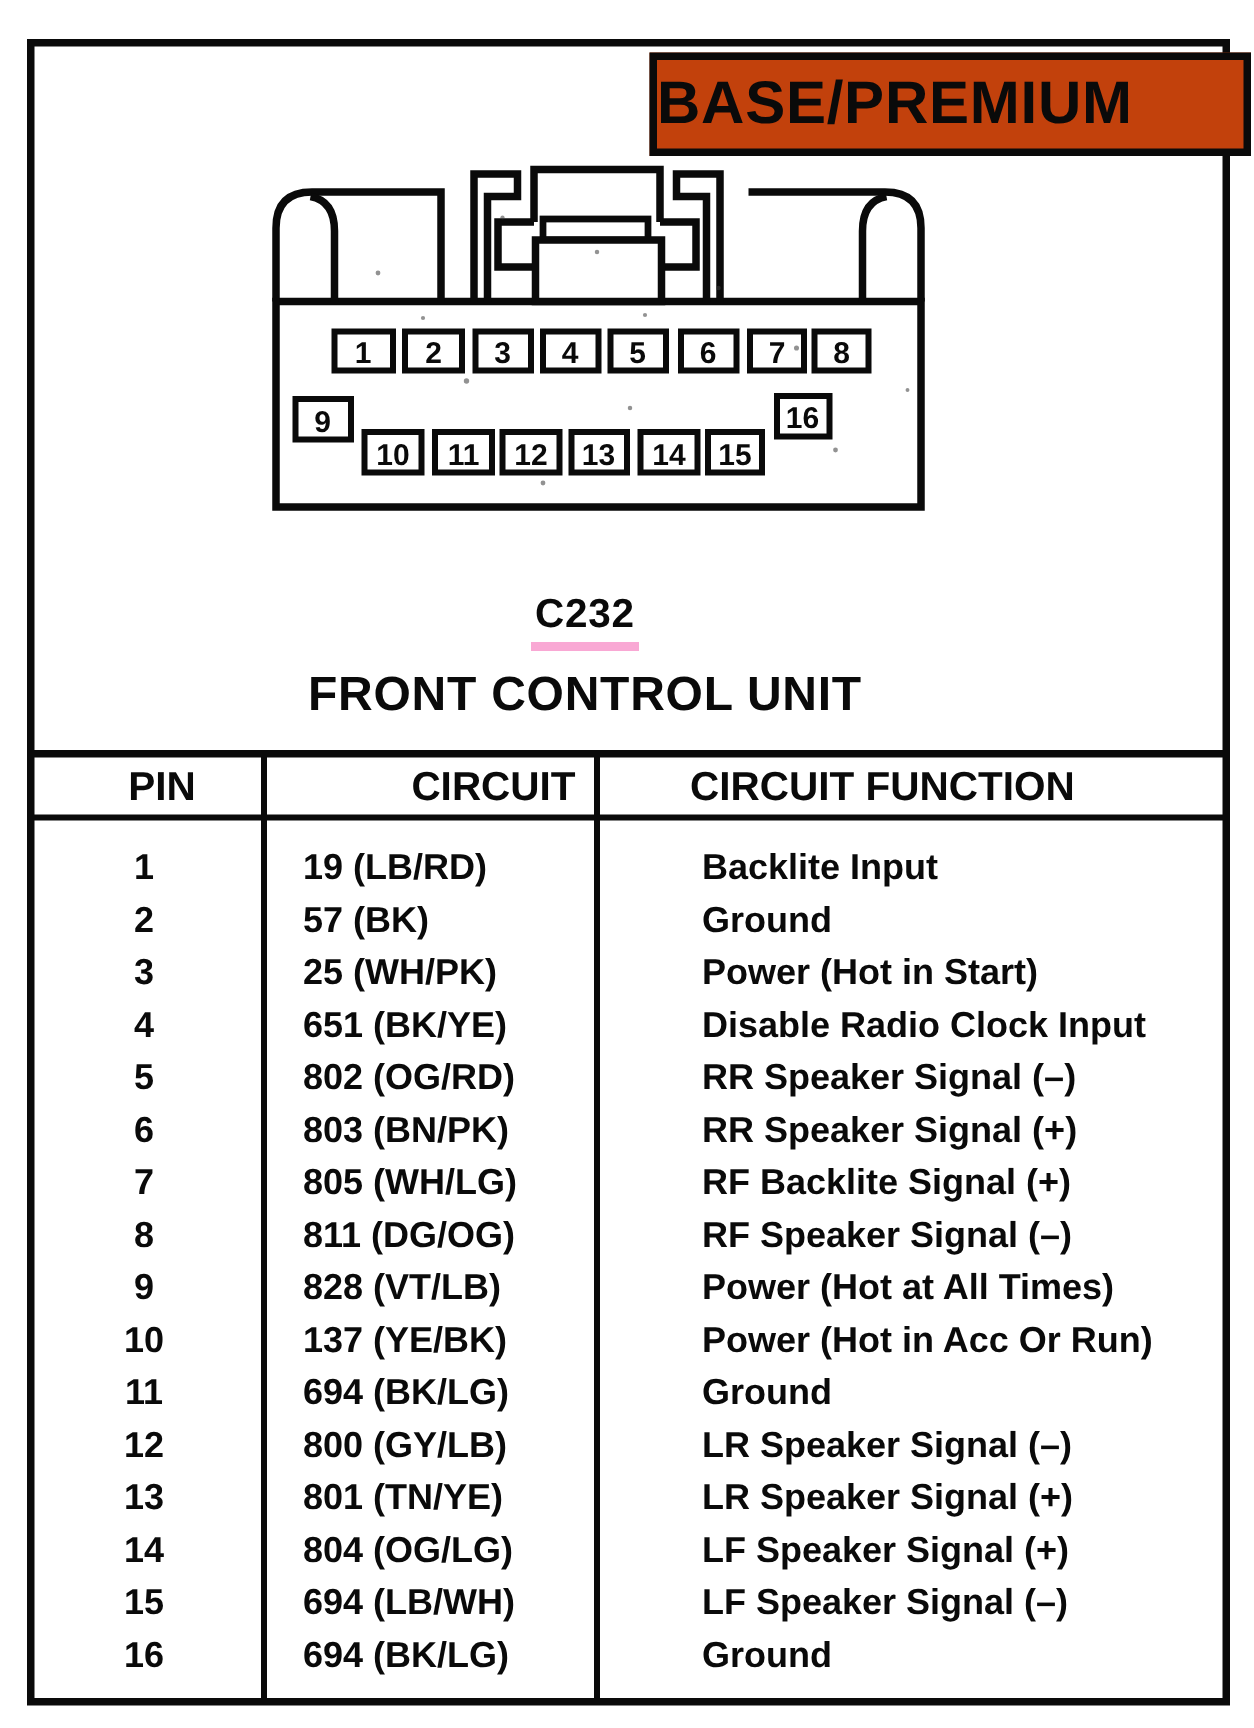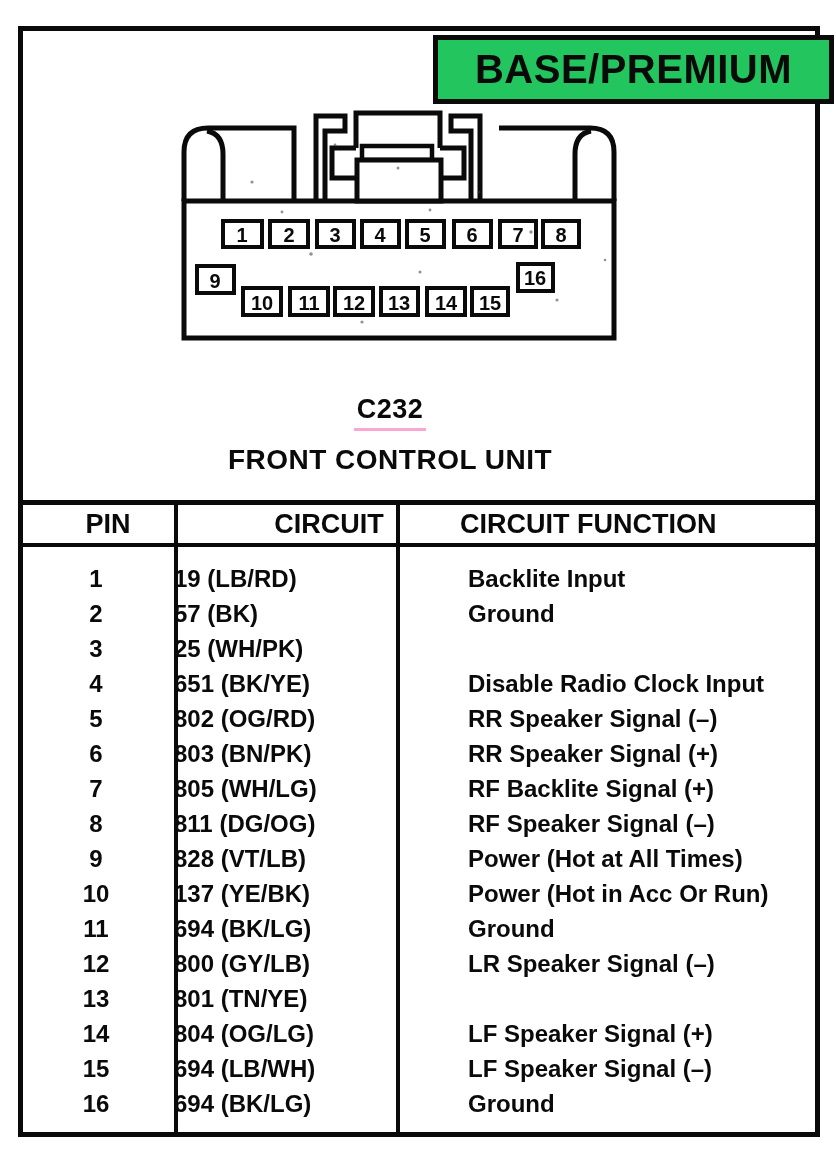--- a/index.html
+++ b/index.html
@@ -11,37 +11,37 @@
     color:#0a0a0a;
     overflow:hidden;
   }
   .outer-border{
     position:absolute;left:18px;top:26px;width:802px;height:1111px;
     border:5px solid #0a0a0a;box-sizing:border-box;
   }
   .variant-box{
     position:absolute;left:433px;top:35px;width:401px;height:69px;
     border:5px solid #0a0a0a;box-sizing:border-box;
-    display:flex;align-items:center;justify-content:center;
-    background:#22c55e;
+    display:flex;align-items:center;
+    background:#c2410c;
   }
   .variant-box span{
     font-size:40px;font-weight:bold;letter-spacing:0.5px;white-space:nowrap;
   }
   .connector-svg{position:absolute;left:175px;top:100px;}
   .c232-wrap{
     position:absolute;left:180px;top:394px;width:420px;text-align:center;
   }
   .c232-wrap span{
     display:inline-block;font-size:27px;font-weight:bold;
-    border-bottom:3px solid #f9a8d4;padding:0 3px 3px 3px;letter-spacing:0.5px;
+    border-bottom:6px solid #f9a8d4;padding:0 3px 3px 3px;letter-spacing:0.5px;
   }
   .unit-title{
     position:absolute;left:180px;top:444px;width:420px;text-align:center;
-    font-size:28px;font-weight:bold;letter-spacing:0.5px;
+    font-size:32px;font-weight:bold;letter-spacing:0.5px;
   }
   .tbl-header{
     position:absolute;left:18px;top:500px;width:802px;height:47px;
     border-top:5px solid #0a0a0a;border-bottom:4px solid #0a0a0a;
     box-sizing:border-box;display:flex;align-items:center;
     font-size:27px;font-weight:bold;
   }
   .tbl-header .h-pin{width:180px;text-align:center;}
   .tbl-header .h-circuit{width:262px;text-align:center;}
   .tbl-header .h-function{flex:1;text-align:left;}
@@ -52,21 +52,21 @@
   .col-line.c2{left:396px;}
   .tbl-body{
     position:absolute;left:18px;top:549px;width:802px;
     padding-top:12px;box-sizing:border-box;
   }
   .t-row{
     display:flex;height:35px;line-height:35px;
     font-size:24px;font-weight:bold;white-space:nowrap;
   }
   .t-row .c-pin{width:156px;text-align:center;}
-  .t-row .c-circuit{width:254px;box-sizing:border-box;}
+  .t-row .c-circuit{width:254px;padding-left:28px;box-sizing:border-box;}
   .t-row .c-function{flex:1;padding-left:40px;box-sizing:border-box;}
 </style>
 </head>
 <body>
 
 <div class="page">
 
   <div class="outer-border"></div>
 
   <div class="variant-box">
@@ -170,20 +170,21 @@
         <div class="c-function">Backlite Input</div>
       </div>
     <div class="t-row">
         <div class="c-pin">2</div>
         <div class="c-circuit">57 (BK)</div>
         <div class="c-function">Ground</div>
       </div>
     <div class="t-row">
         <div class="c-pin">3</div>
         <div class="c-circuit">25 (WH/PK)</div>
+        <div class="c-function">Power (Hot in Start)</div>
       </div>
     <div class="t-row">
         <div class="c-pin">4</div>
         <div class="c-circuit">651 (BK/YE)</div>
         <div class="c-function">Disable Radio Clock Input</div>
       </div>
     <div class="t-row">
         <div class="c-pin">5</div>
         <div class="c-circuit">802 (OG/RD)</div>
         <div class="c-function">RR Speaker Signal (–)</div>
@@ -219,20 +220,21 @@
         <div class="c-function">Ground</div>
       </div>
     <div class="t-row">
         <div class="c-pin">12</div>
         <div class="c-circuit">800 (GY/LB)</div>
         <div class="c-function">LR Speaker Signal (–)</div>
       </div>
     <div class="t-row">
         <div class="c-pin">13</div>
         <div class="c-circuit">801 (TN/YE)</div>
+        <div class="c-function">LR Speaker Signal (+)</div>
       </div>
     <div class="t-row">
         <div class="c-pin">14</div>
         <div class="c-circuit">804 (OG/LG)</div>
         <div class="c-function">LF Speaker Signal (+)</div>
       </div>
     <div class="t-row">
         <div class="c-pin">15</div>
         <div class="c-circuit">694 (LB/WH)</div>
         <div class="c-function">LF Speaker Signal (–)</div>

